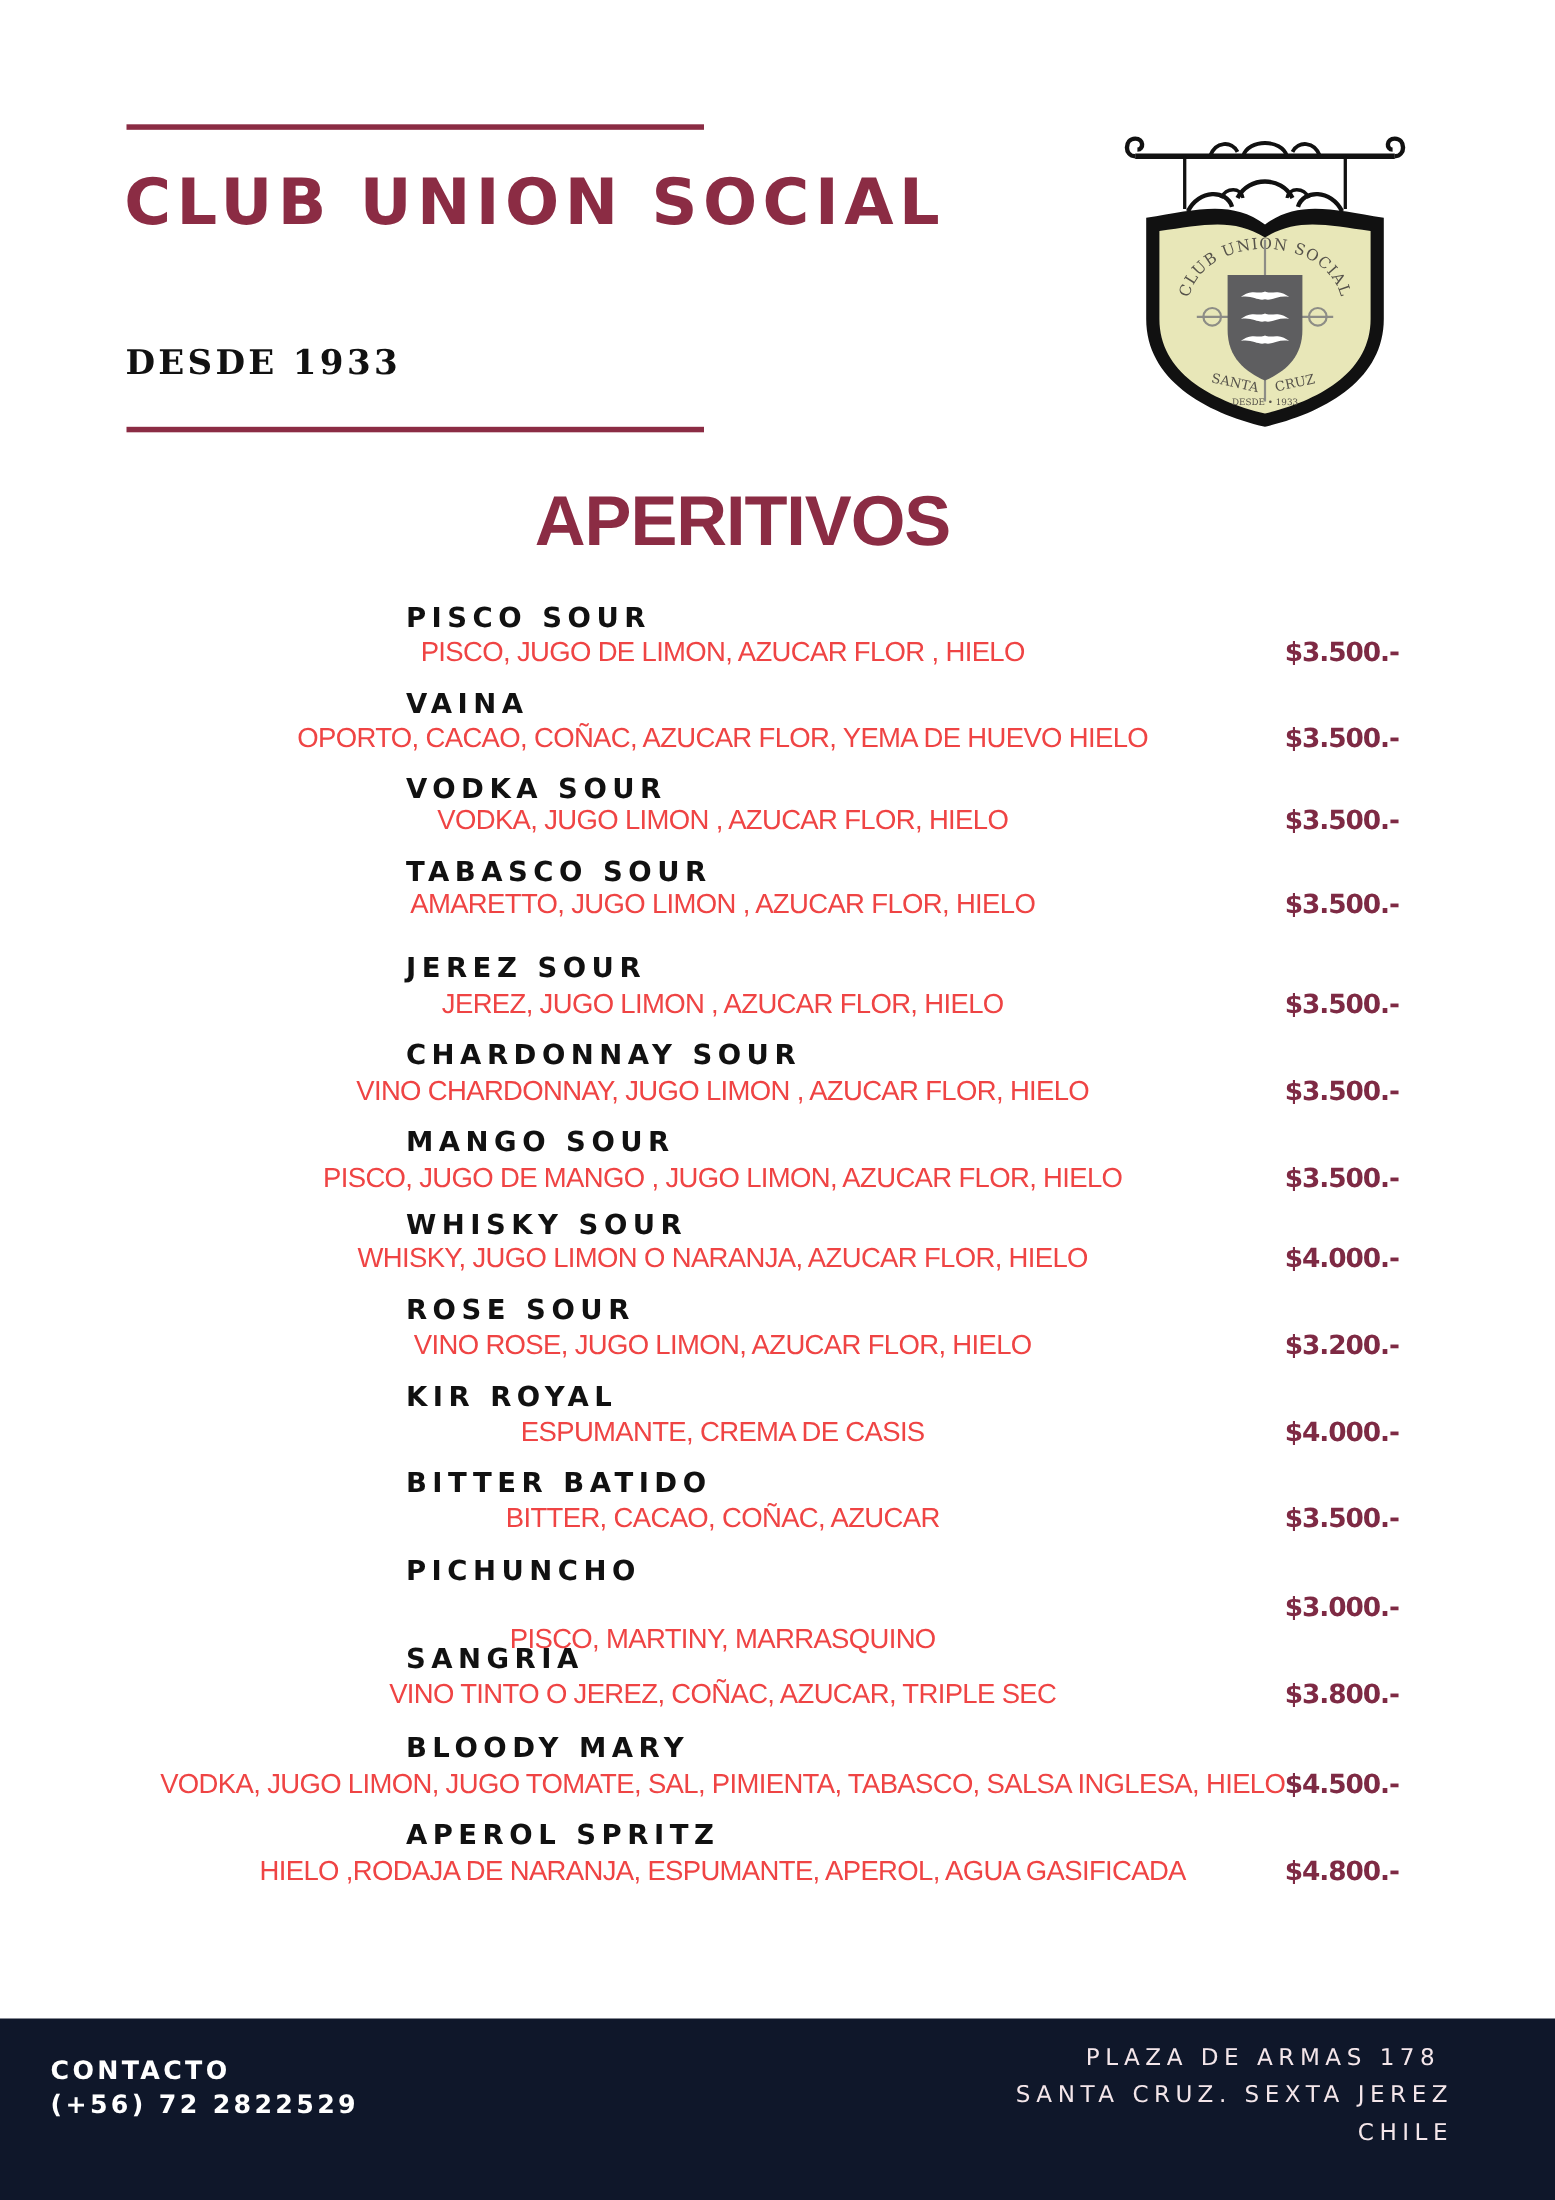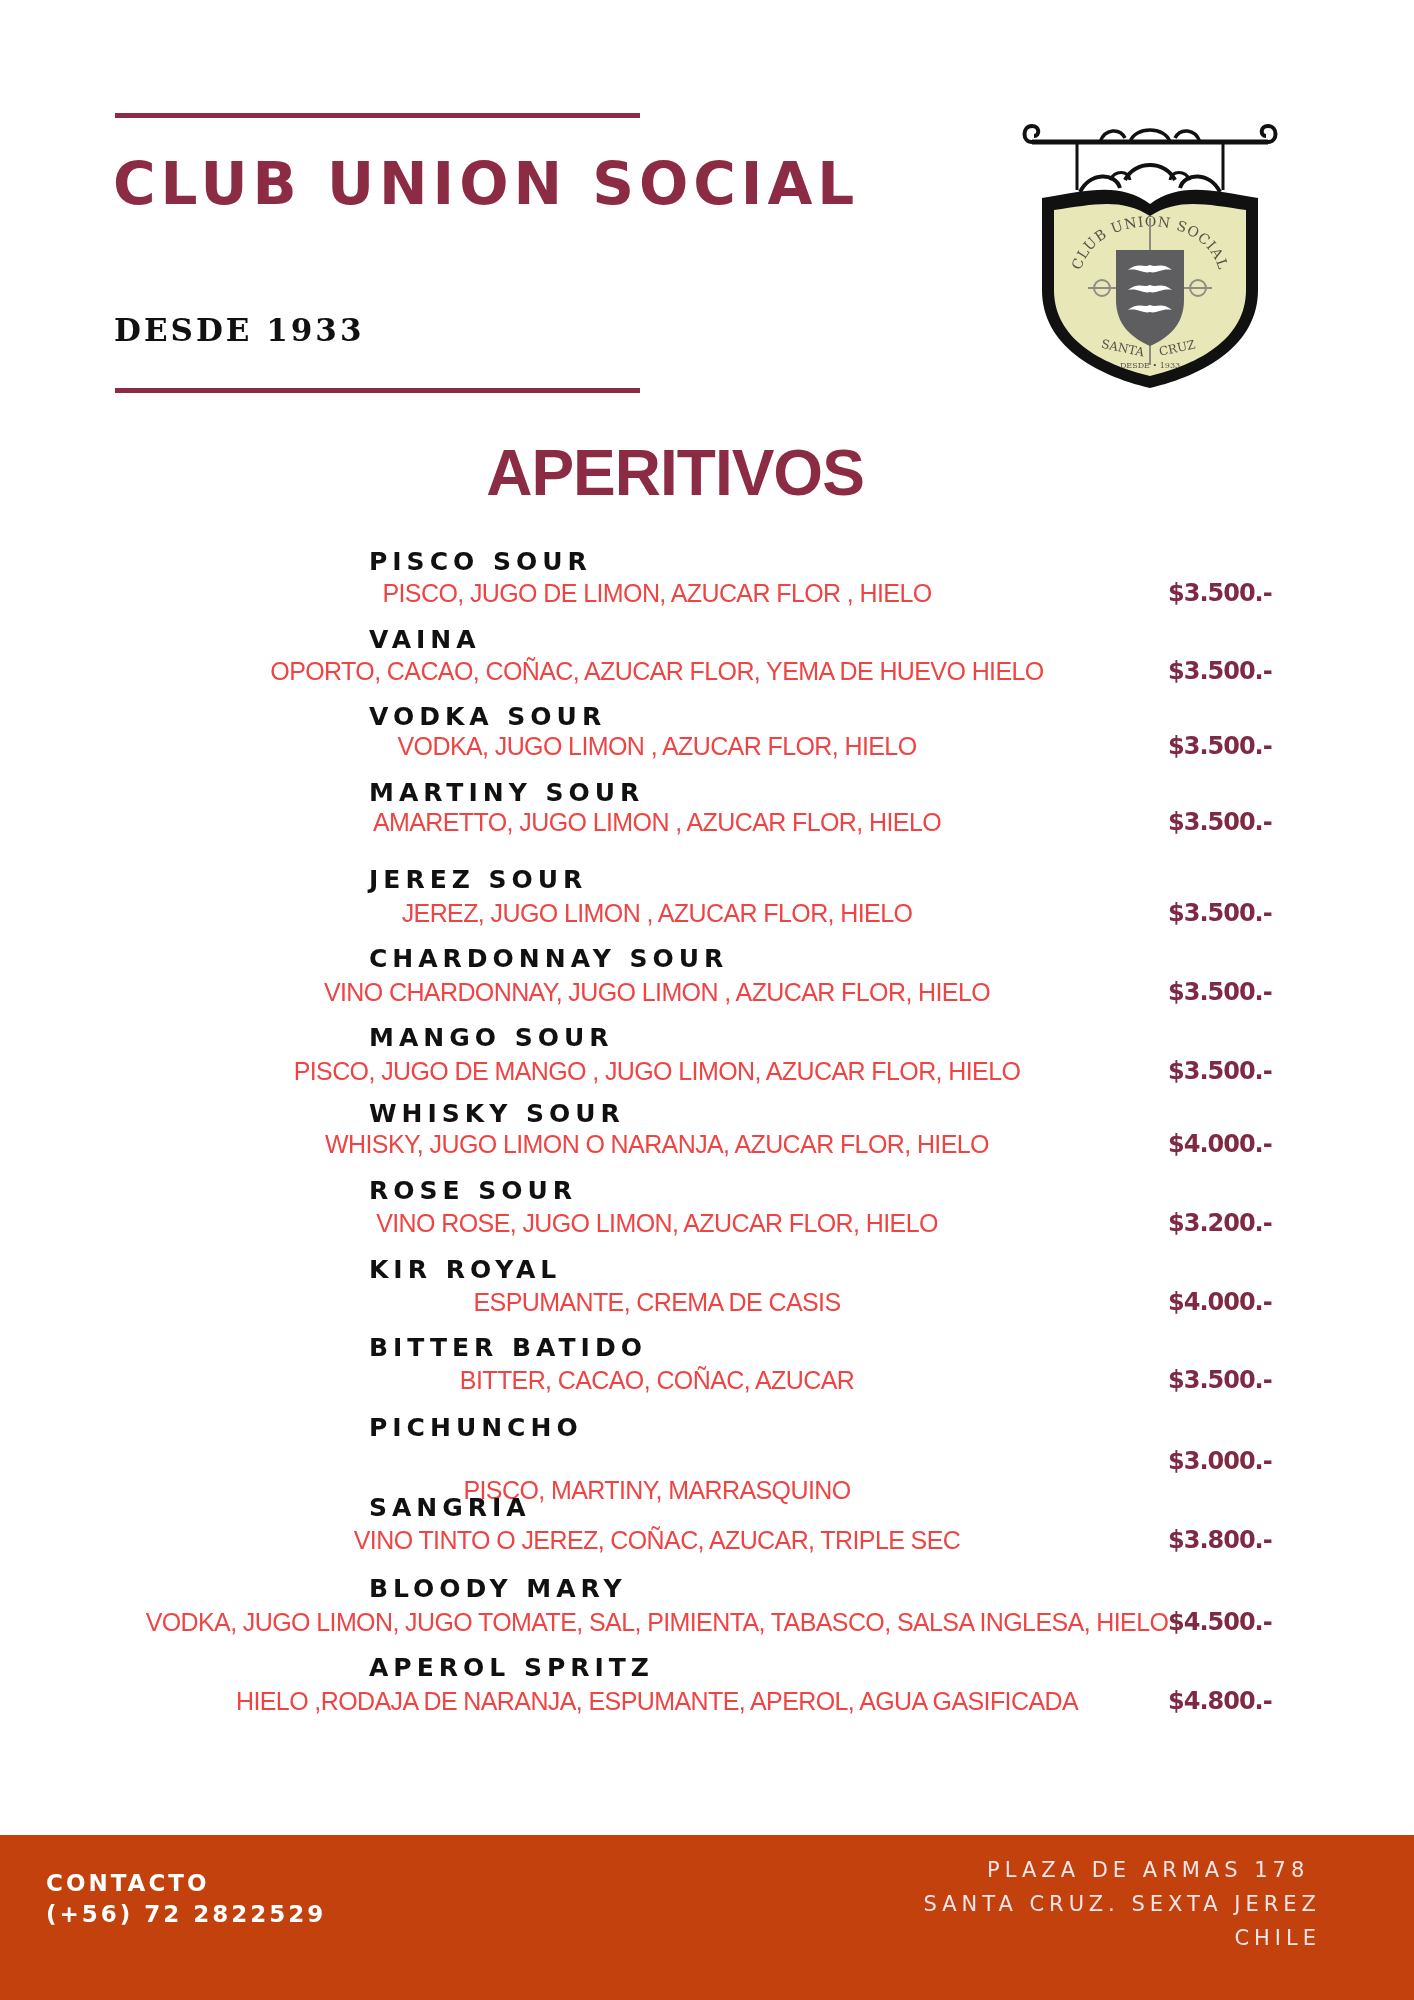--- a/index.html
+++ b/index.html
@@ -5,21 +5,21 @@
   html, body { margin:0; padding:0; }
   body { width:1414px; height:2000px; position:relative; background:#ffffff; overflow:hidden; font-family:"Liberation Sans", sans-serif; }
   .rule { position:absolute; left:115px; width:525px; height:5px; background:#8b2c44; }
   .title { position:absolute; left:113px; top:152px; color:#8b2c44; font-family:"DejaVu Sans", sans-serif; font-weight:bold; font-size:58px; line-height:64px; letter-spacing:5px; margin:0; }
   .since { position:absolute; left:114px; top:312px; font-family:"DejaVu Serif", serif; font-weight:bold; font-size:31px; letter-spacing:3px; color:#111; }
   .logo { position:absolute; left:1020px; top:120px; width:260px; height:275px; }
   .section { position:absolute; left:0; width:1350px; top:436px; text-align:center; color:#8b2c44; font-family:"Liberation Sans", sans-serif; font-weight:bold; font-size:64px; letter-spacing:-1px; margin:0; }
   .item-name { position:absolute; left:369px; width:600px; text-align:left; font-family:"DejaVu Sans", sans-serif; font-weight:bold; font-size:25px; letter-spacing:5px; color:#111; line-height:30px; }
   .item-desc { position:absolute; left:40px; width:1234px; text-align:center; font-family:"Liberation Sans", sans-serif; font-size:25px; letter-spacing:-0.6px; color:#ef4444; line-height:30px; }
   .price { position:absolute; left:1168px; font-family:"DejaVu Sans", sans-serif; font-weight:bold; font-size:24px; letter-spacing:-1px; color:#7e2a44; line-height:30px; }
-  .footer { position:absolute; left:0; top:1835px; width:1414px; height:165px; background:#c2410c; }
+  .footer { position:absolute; left:0; top:1835px; width:1414px; height:165px; background:#0f172a; }
   .contact-label { position:absolute; left:46px; top:35px; color:#fff; font-family:"DejaVu Sans", sans-serif; font-weight:bold; font-size:23px; letter-spacing:3px; }
   .contact-phone { position:absolute; left:46px; top:66px; color:#fff; font-family:"DejaVu Sans", sans-serif; font-weight:bold; font-size:23px; letter-spacing:3px; }
   .address { position:absolute; right:93px; top:18px; text-align:right; color:#f4e6ea; font-family:"DejaVu Sans", sans-serif; font-size:21px; letter-spacing:5px; line-height:34px; }
   .address div { white-space:pre; }
 </style>
 </head>
 <body>
 
 <div class="rule" style="top:113px;"></div>
 
@@ -80,21 +80,21 @@
   <div class="price" style="top:578px;">$3.500.-</div>
 
   <div class="item-name" style="top:625px;">VAINA</div>
   <div class="item-desc" style="top:656px;left:60px;width:1194px;">OPORTO, CACAO, COÑAC, AZUCAR FLOR, YEMA DE HUEVO HIELO</div>
   <div class="price" style="top:656px;">$3.500.-</div>
 
   <div class="item-name" style="top:702px;">VODKA SOUR</div>
   <div class="item-desc" style="top:731px;left:60px;width:1194px;">VODKA, JUGO LIMON , AZUCAR FLOR,  HIELO</div>
   <div class="price" style="top:731px;">$3.500.-</div>
 
-  <div class="item-name" style="top:778px;">MARTINY SOUR</div>
+  <div class="item-name" style="top:778px;">TABASCO SOUR</div>
   <div class="item-desc" style="top:807px;left:60px;width:1194px;">AMARETTO, JUGO LIMON , AZUCAR FLOR,  HIELO</div>
   <div class="price" style="top:807px;">$3.500.-</div>
 
   <div class="item-name" style="top:865px;">JEREZ SOUR</div>
   <div class="item-desc" style="top:898px;left:60px;width:1194px;">JEREZ, JUGO LIMON , AZUCAR FLOR,  HIELO</div>
   <div class="price" style="top:898px;">$3.500.-</div>
 
   <div class="item-name" style="top:944px;">CHARDONNAY SOUR</div>
   <div class="item-desc" style="top:977px;left:60px;width:1194px;">VINO CHARDONNAY, JUGO LIMON , AZUCAR FLOR,  HIELO</div>
   <div class="price" style="top:977px;">$3.500.-</div>

